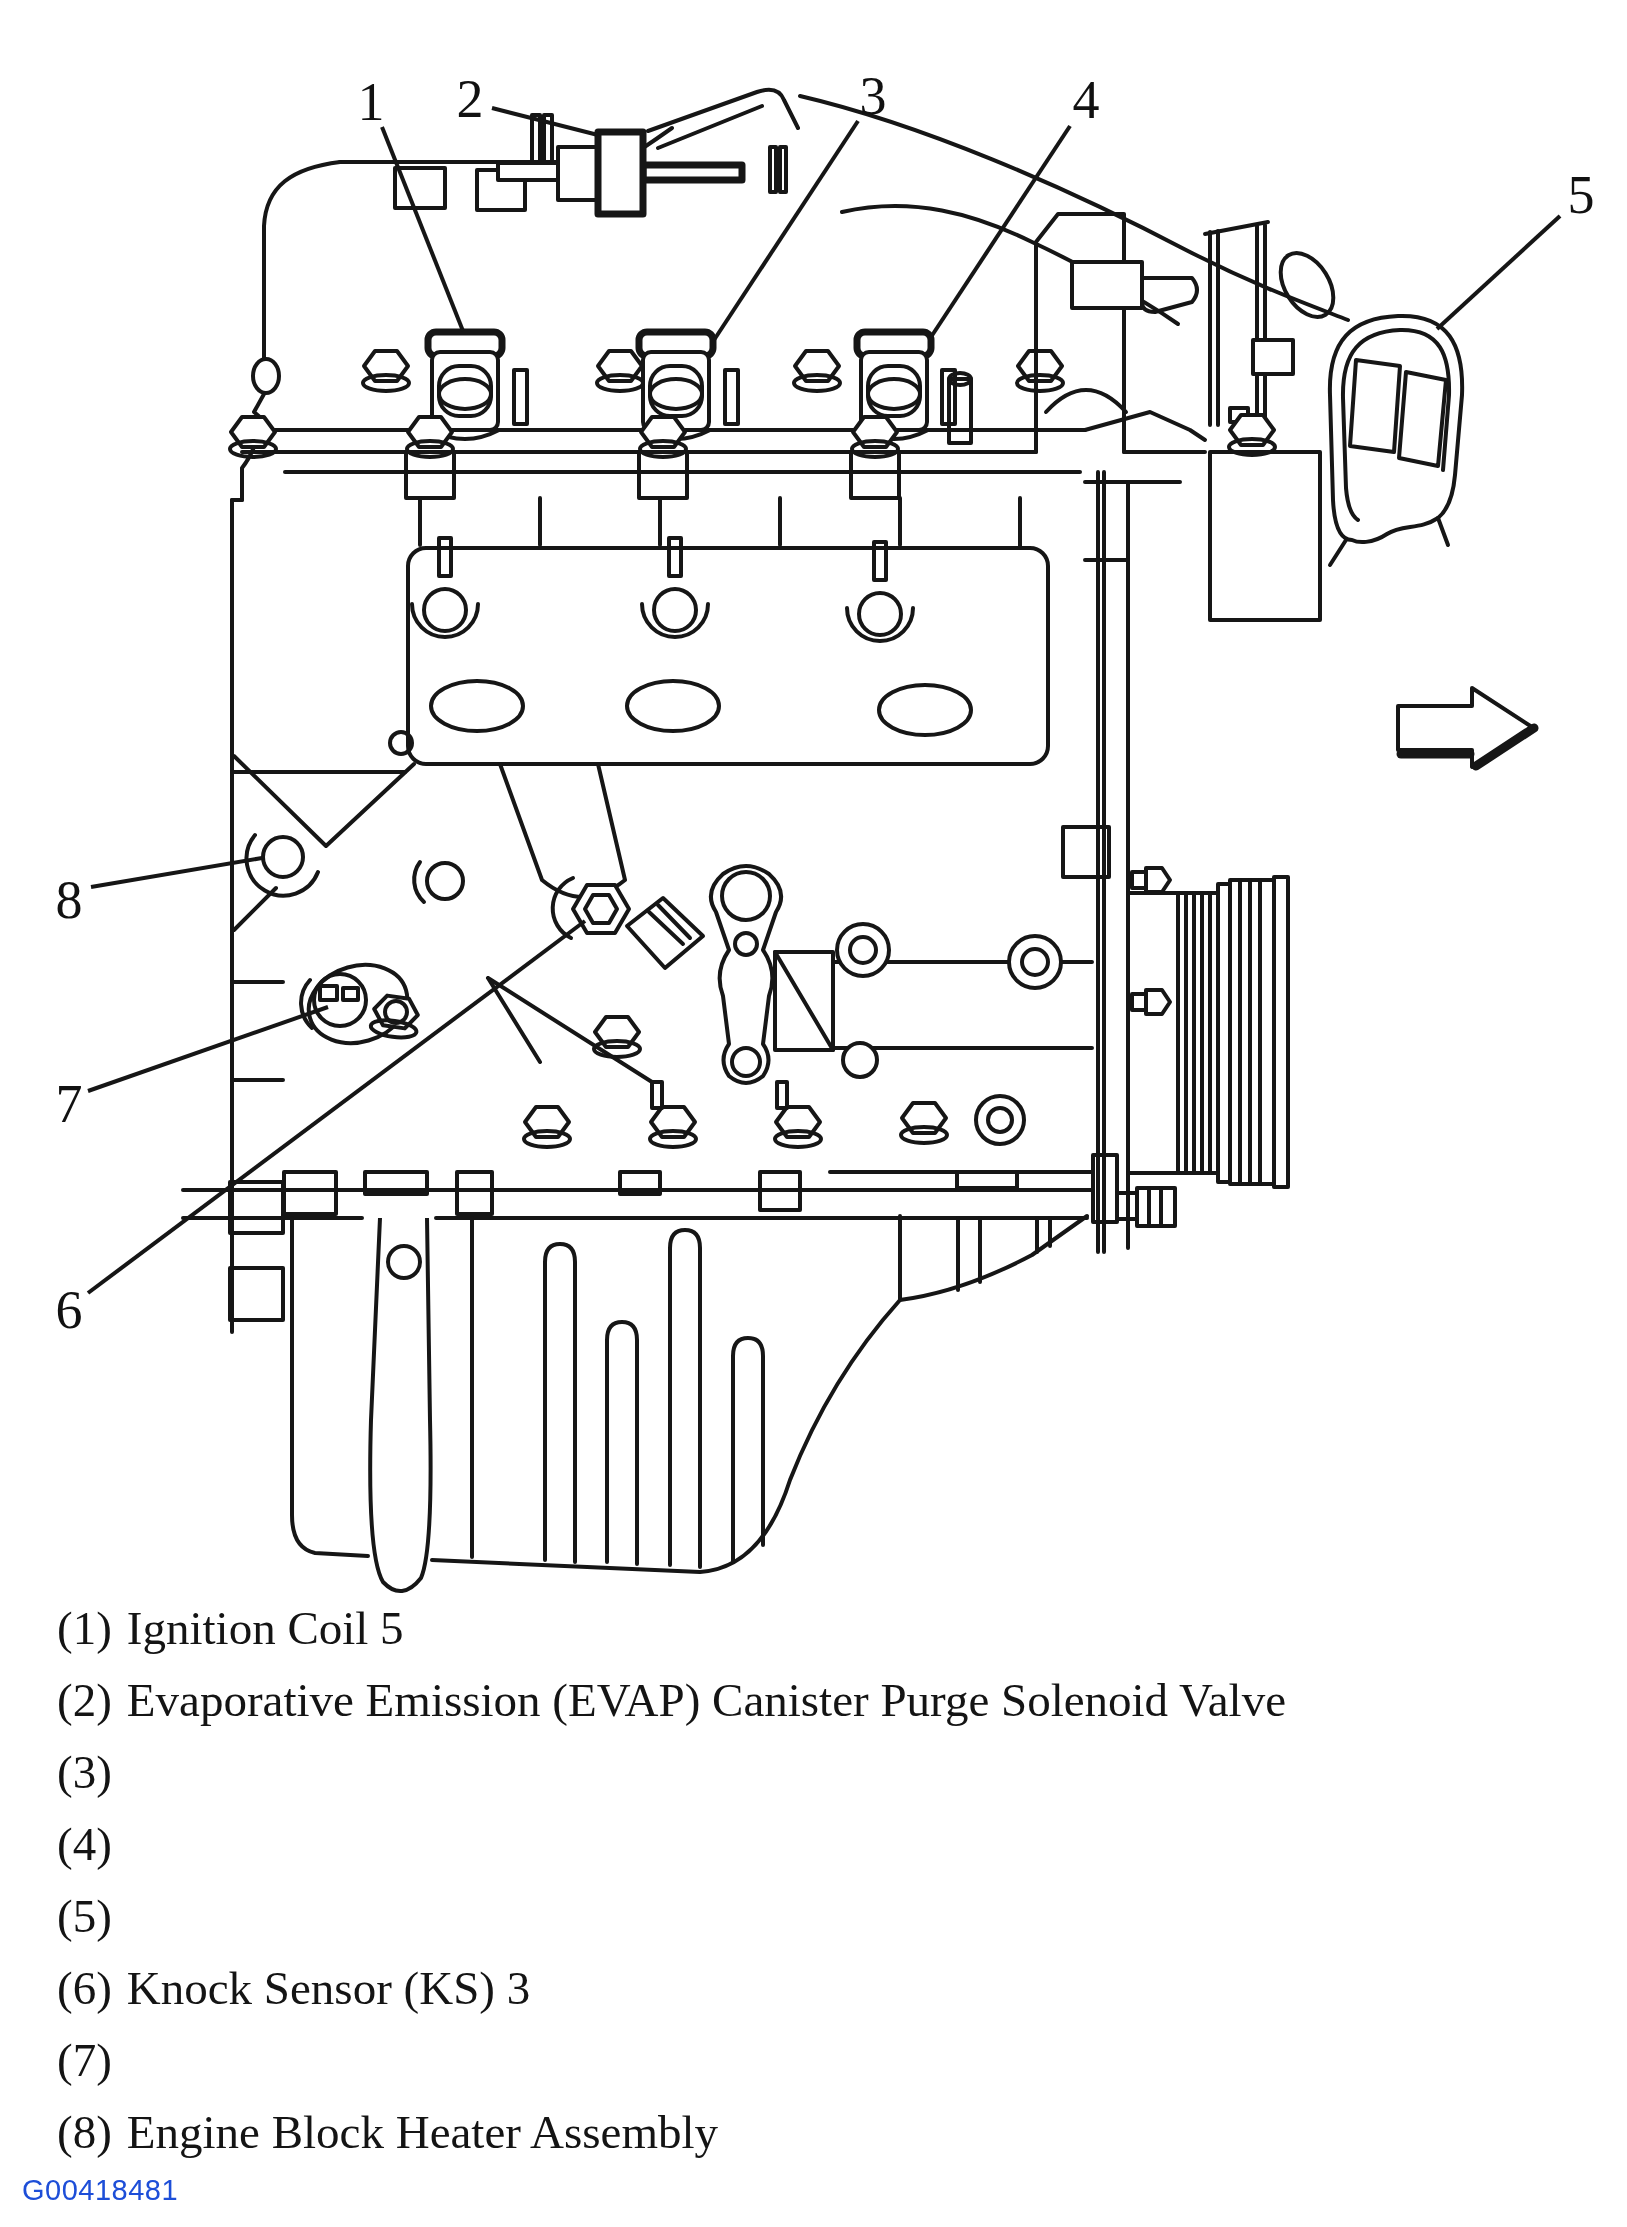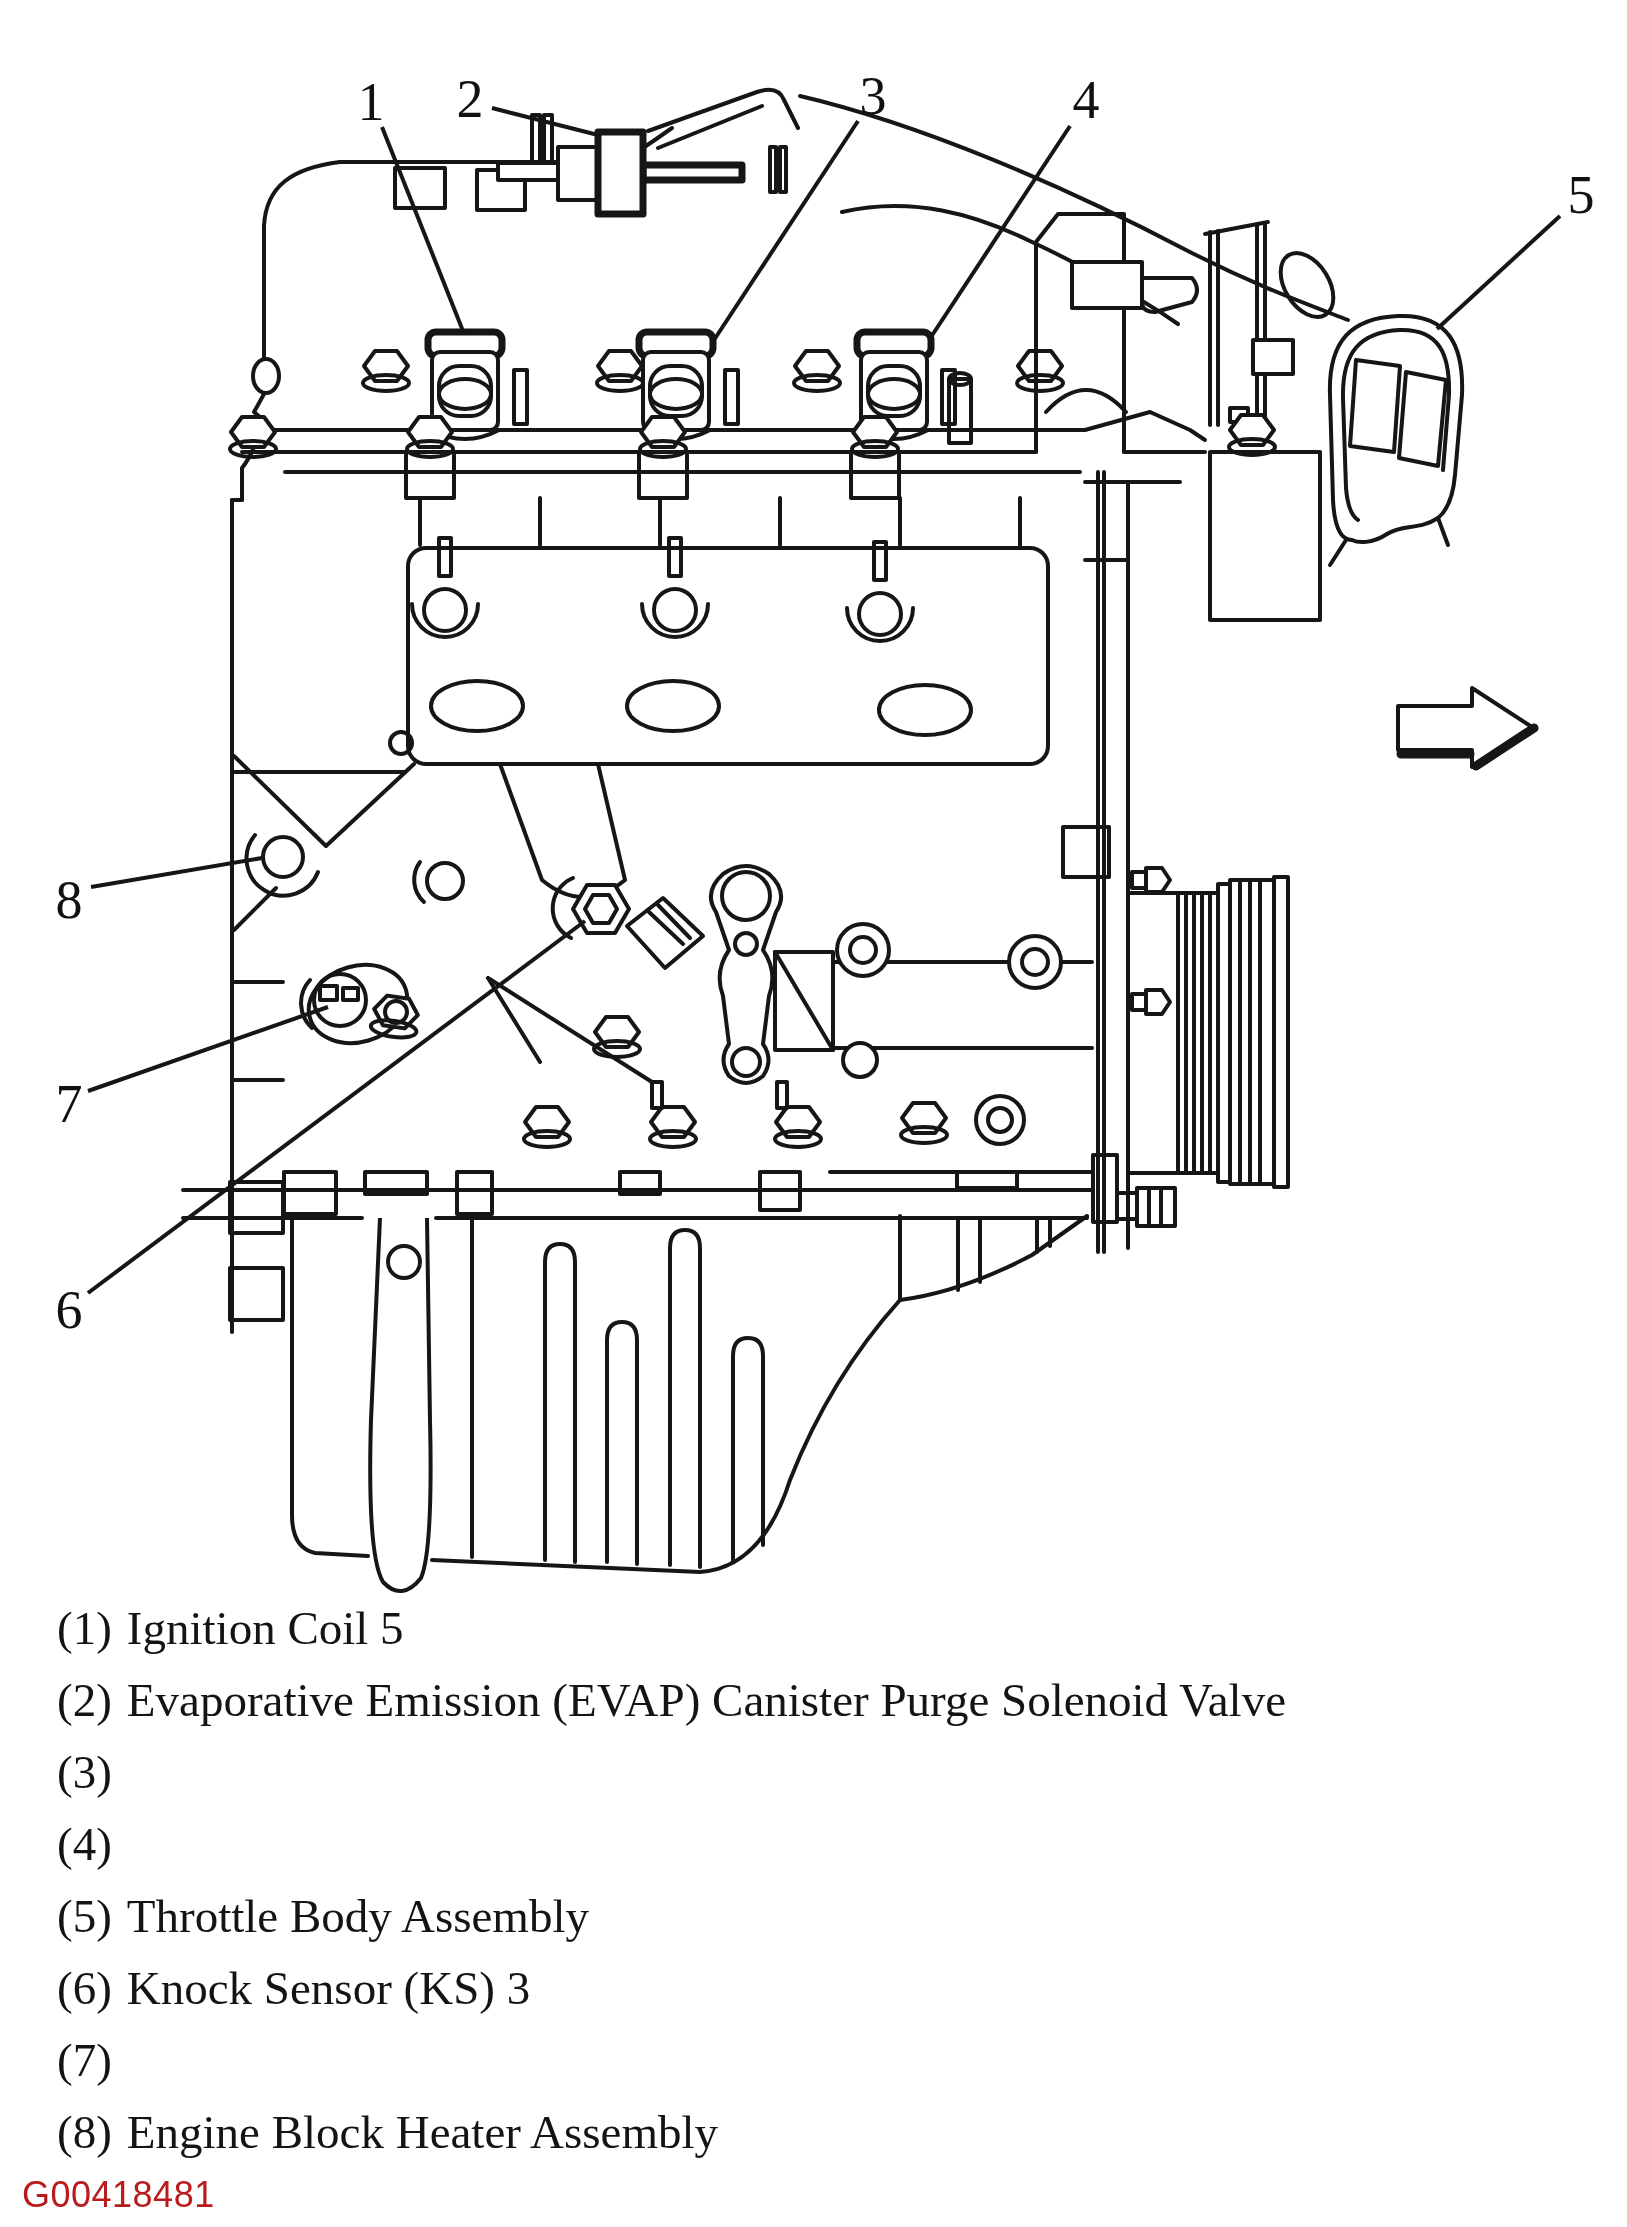--- a/index.html
+++ b/index.html
@@ -8,22 +8,22 @@
   svg.art{position:absolute;left:0;top:0;width:1627px;height:2227px;}
   
   .s{fill:none;stroke:#161616;stroke-width:4;stroke-linecap:round;stroke-linejoin:round;}
   .w{fill:#ffffff;stroke:#161616;stroke-width:4;stroke-linejoin:round;}
   .hv{stroke-width:7;}
   .h9{stroke-width:9;}
   text.callout{font-family:"Liberation Serif",serif;font-size:54px;fill:#111;text-anchor:middle;}
   .legend{position:absolute;left:57px;top:1592px;color:#141414;}
   .legend-row{height:72px;display:flex;align-items:center;font-size:47px;white-space:nowrap;}
   .legend-num{margin-right:15px;}
-  .figure-code{position:absolute;left:22px;top:2174px;color:#b91c1c;
-               font-family:"Liberation Sans", sans-serif;font-size:36px;letter-spacing:.5px;}
+  .figure-code{position:absolute;left:22px;top:2174px;color:#1d4ed8;
+               font-family:"Liberation Sans", sans-serif;font-size:29px;letter-spacing:.5px;}
 </style>
 </head>
 <body>
 
 <div class="page">
 
   <svg class="art" viewBox="0 0 1627 2227">
     <defs>
       <g id="coil">
         <rect class="w hv" x="-37" y="0" width="74" height="24" rx="8"></rect>
@@ -284,21 +284,20 @@
         <span class="legend-label">Evaporative Emission (EVAP) Canister Purge Solenoid Valve</span>
       </div>
       <div class="legend-row">
         <span class="legend-num">(3)</span>
       </div>
       <div class="legend-row">
         <span class="legend-num">(4)</span>
       </div>
       <div class="legend-row">
         <span class="legend-num">(5)</span>
-        <span class="legend-label">Throttle Body Assembly</span>
       </div>
       <div class="legend-row">
         <span class="legend-num">(6)</span>
         <span class="legend-label">Knock Sensor (KS) 3</span>
       </div>
       <div class="legend-row">
         <span class="legend-num">(7)</span>
       </div>
       <div class="legend-row">
         <span class="legend-num">(8)</span>

